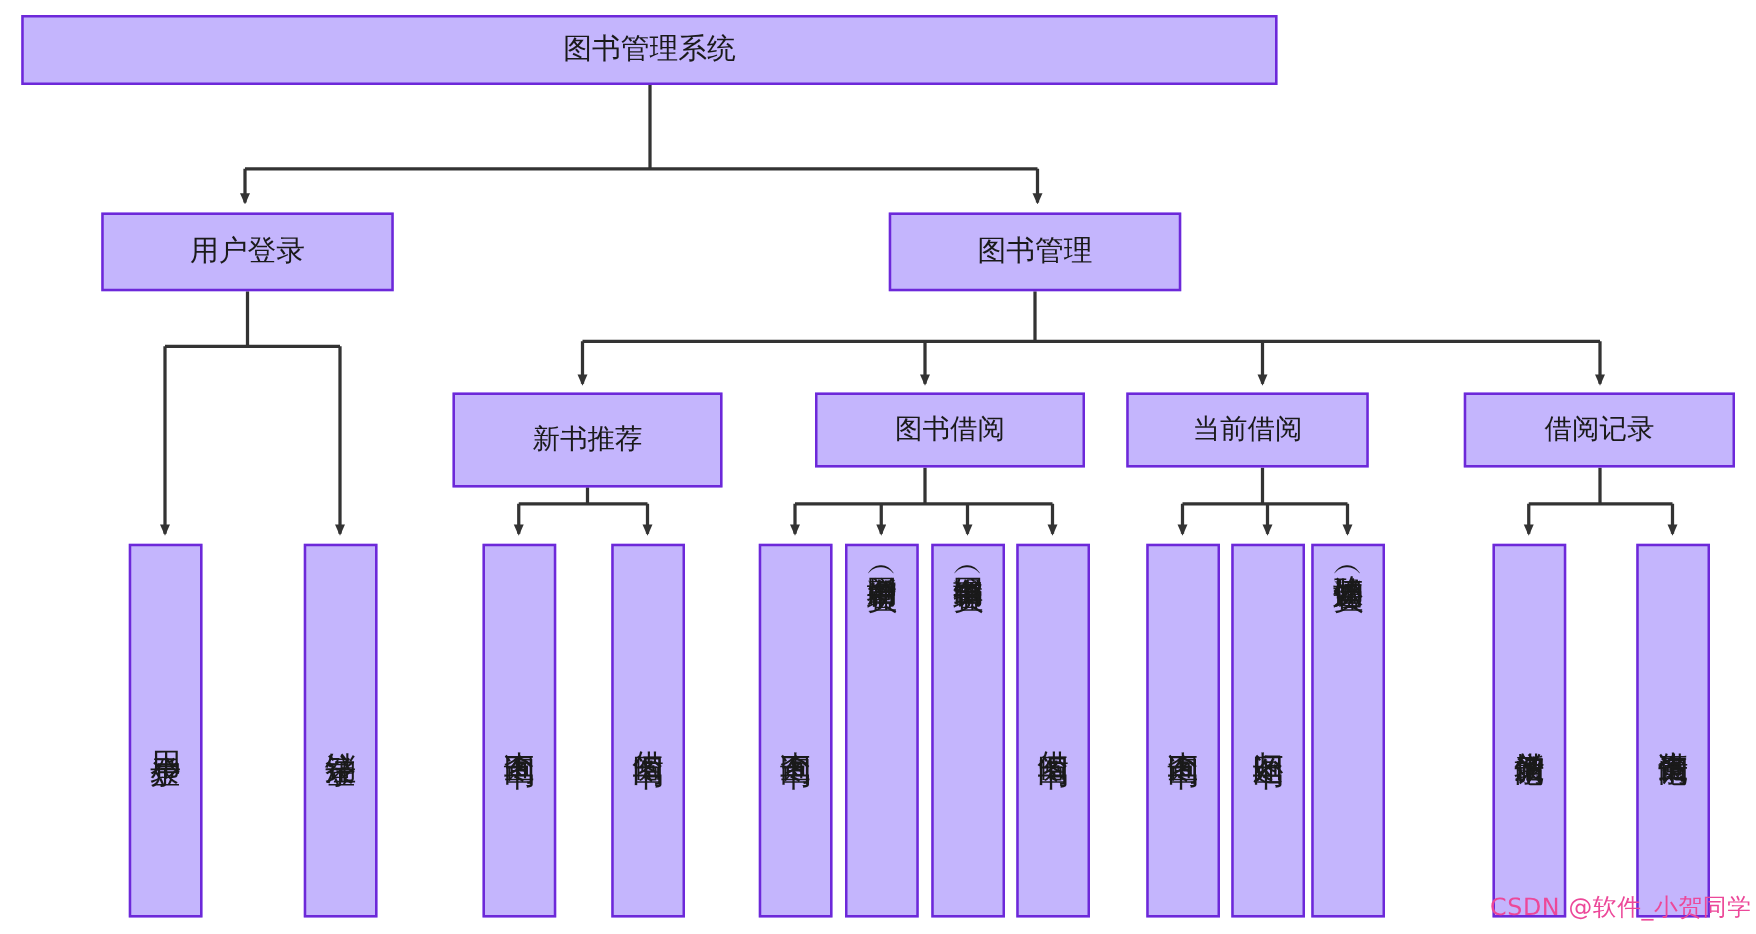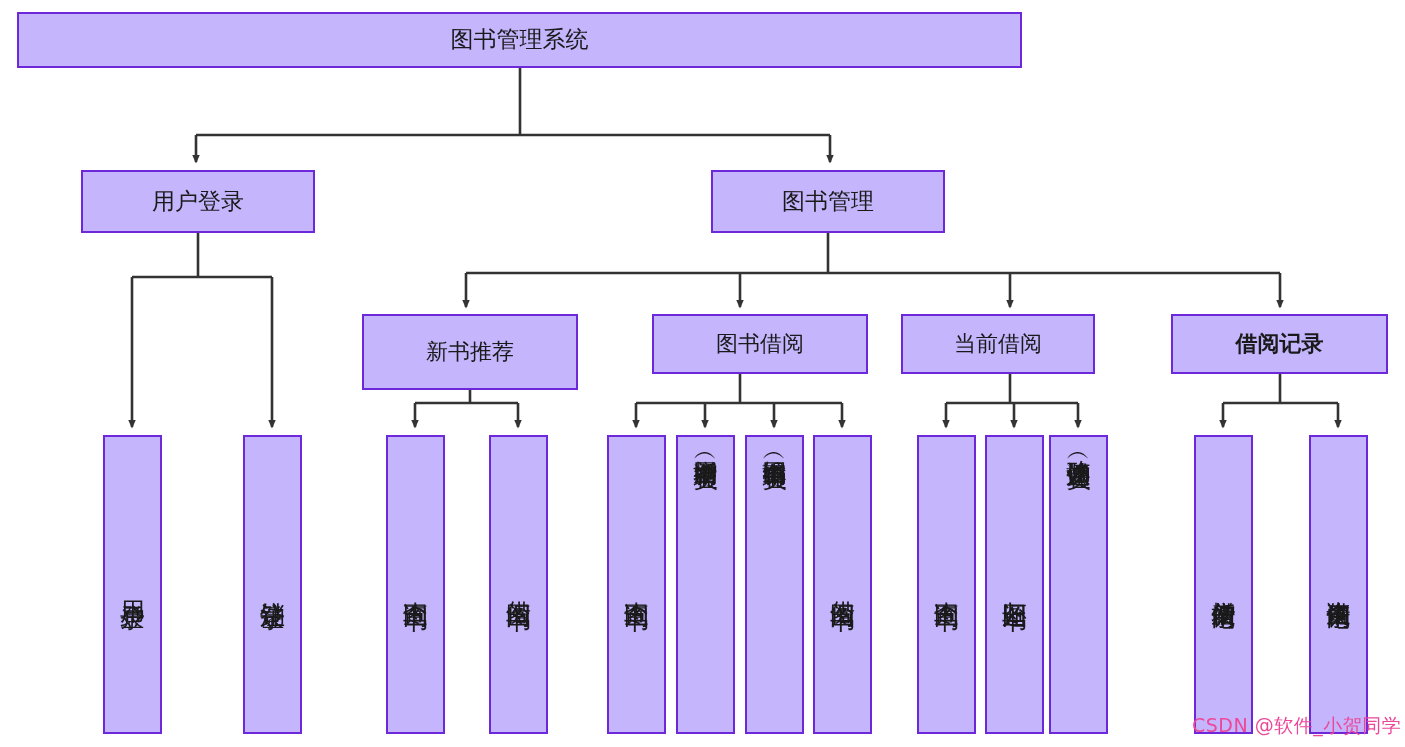--- a/index.html
+++ b/index.html
@@ -140,21 +140,21 @@
 
   <div class="node node-l3" style="left:362px; top:314px; width:216px; height:76px;">
     <span class="label">新书推荐</span>
   </div>
   <div class="node node-l3" style="left:612px; top:314px; width:216px; height:60px;margin-left:40px;">
     <span class="label">图书借阅</span>
   </div>
   <div class="node node-l3" style="left:901px; top:314px; width:194px; height:60px;">
     <span class="label">当前借阅</span>
   </div>
-  <div class="node node-l3" style="left:1171px; top:314px; width:217px; height:60px;font-weight:bold;">
+  <div class="node node-l3" style="left:1171px; top:314px; width:217px; height:60px;">
     <span class="label">借阅记录</span>
   </div>
 
   <div class="node node-leaf" style="left:103px; top:435px; width:59px; height:299px;">
     <span class="label">用户登录</span>
   </div>
   <div class="node node-leaf" style="left:243px; top:435px; width:59px; height:299px;">
     <span class="label">注销登录</span>
   </div>
 

